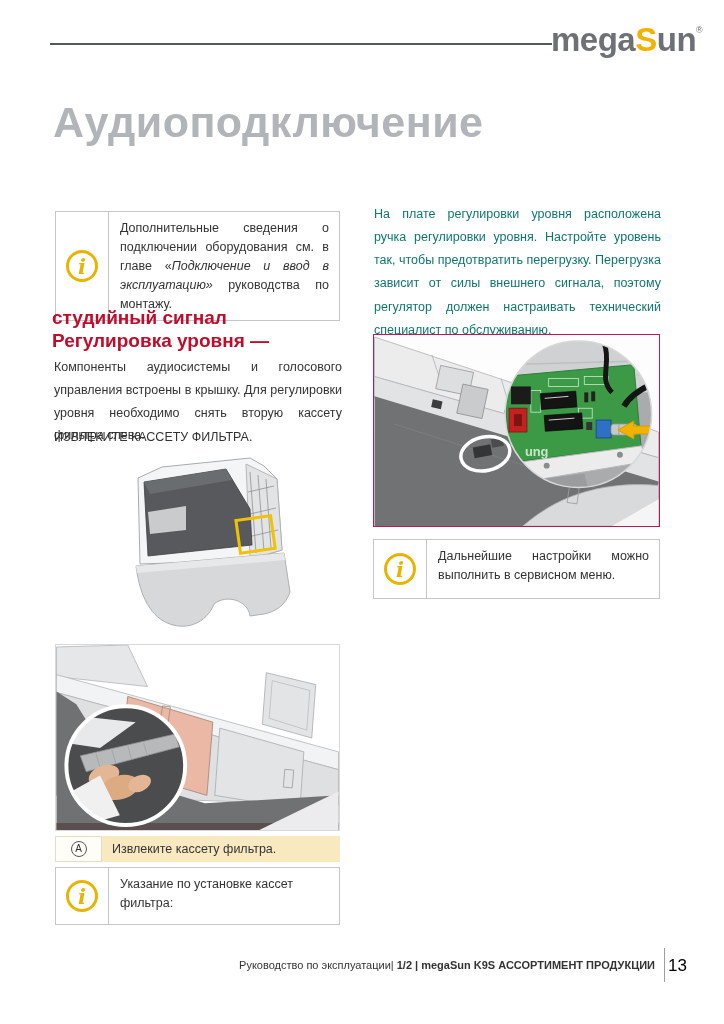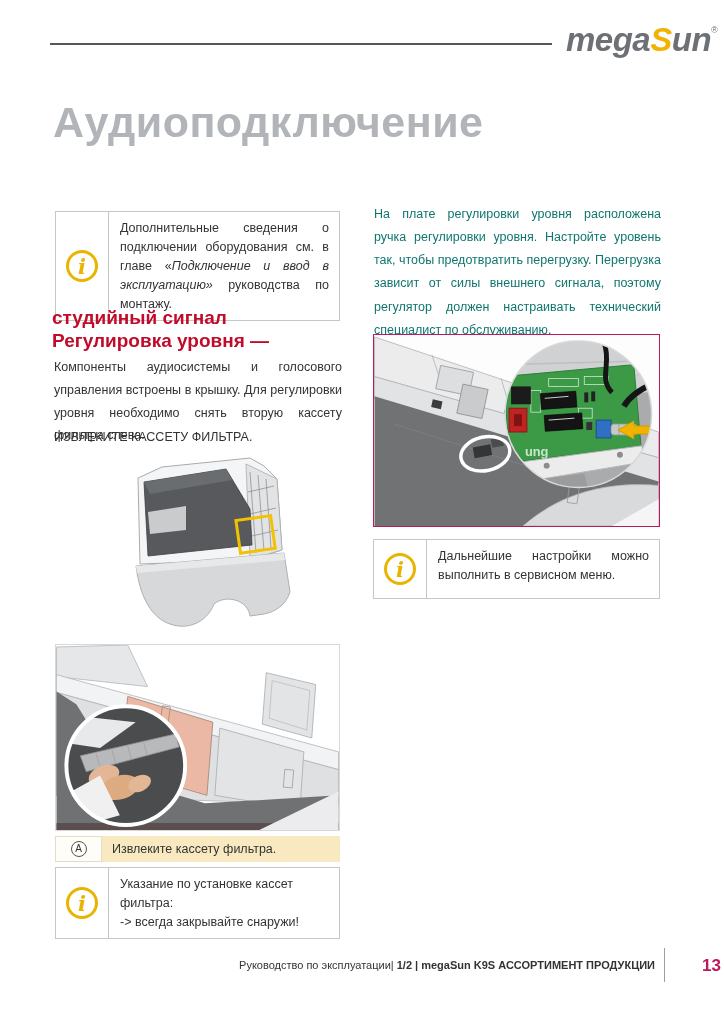--- a/index.html
+++ b/index.html
@@ -4,21 +4,21 @@
 <style>
   * { margin:0; padding:0; box-sizing:border-box; }
   html,body { background:#e9e9e9; }
   .page {
     position:relative; width:724px; height:1024px; margin:0 auto;
     background:#ffffff; overflow:hidden;
     font-family:"Liberation Sans", sans-serif; color:#3a3a3a;
   }
   
   .header-rule { position:absolute; left:50px; top:43px; width:502px; height:2px; background:#55585b; }
-  .logo { position:absolute; left:566px; top:21px; font-size:33px; font-weight:700; letter-spacing:-0.5px; color:#6d7175; white-space:nowrap;font-style:italic; }
+  .logo { position:absolute; left:551px; top:21px; font-size:33px; font-weight:700; letter-spacing:-0.5px; color:#6d7175; white-space:nowrap; }
   .logo .s { color:#f2b200; }
   .logo .mark { font-size:9px; vertical-align:18px; color:#6d7175; font-weight:400; }
   
   .page-title { position:absolute; left:53px; top:98px; font-size:43px; font-weight:700; color:#b1b5b9; letter-spacing:0.5px; }
   
   .infobox { position:absolute; display:flex; border:1px solid #c6c6c6; background:#fff; }
   .infobox .icon-cell { width:53px; flex:0 0 53px; border-right:1px solid #c6c6c6; display:flex; align-items:center; justify-content:center; }
   .infobox .text-cell { flex:1; padding:7px 10px 6px 11px; font-size:12.5px; line-height:1.52; text-align:justify; color:#333; }
   .info-icon { display:block; }
   
@@ -36,21 +36,21 @@
   .ib-bottom { left:55px; top:867px; width:285px; min-height:58px; }
   .ib-bottom .text-cell { text-align:left; }
   
   .right-paragraph { position:absolute; left:374px; top:203px; width:287px; font-size:12.5px; line-height:1.85; text-align:justify; color:#0f766e; }
   .rimage { position:absolute; left:373px; top:334px; width:287px; height:193px; border:1px solid #be185d; background:#fff; }
   .ib-right { left:373px; top:539px; width:287px; min-height:60px; }
   
   .footer-text { position:absolute; left:150px; top:959px; width:505px; text-align:right; font-size:11px; color:#333; white-space:nowrap; }
   .footer-text .bold { font-weight:700; }
   .footer-rule { position:absolute; left:664px; top:948px; width:1px; height:34px; background:#9b9fa3; }
-  .page-number { position:absolute; left:702px; top:956px; font-size:17px; color:#be185d;font-weight:bold; }
+  .page-number { position:absolute; left:668px; top:956px; font-size:17px; color:#000000; }
 </style>
 </head>
 <body>
 
 <div class="page">
 
   <div class="header-rule"></div>
   <div class="logo"><span>mega</span><span class="s">S</span><span>un</span><span class="mark">®</span></div>
 
   <div class="page-title">Аудиоподключение</div>
@@ -157,21 +157,20 @@
 
   <div class="infobox ib-bottom">
     <div class="icon-cell">
       <svg class="info-icon" width="34" height="34" viewBox="0 0 34 34">
         <circle cx="17" cy="17" r="14.5" fill="none" stroke="#e9b400" stroke-width="3"></circle>
         <text x="17" y="25" text-anchor="middle" font-family="DejaVu Serif, serif" font-style="italic" font-weight="bold" font-size="21" fill="#e9b400">i</text>
       </svg>
     </div>
     <div class="text-cell">
       <div>Указание по установке кассет фильтра:</div>
-      <div>-&gt; всегда закрывайте снаружи!</div>
     </div>
   </div>
 
   <div class="right-paragraph">На плате регулировки уровня расположена ручка регулировки уровня. Настройте уровень так, чтобы предотвратить перегрузку. Перегрузка зависит от силы внешнего сигнала, поэтому регулятор должен настраивать технический специалист по обслуживанию.</div>
 
   <div class="rimage">
     <svg viewBox="0 0 287 193">
       <rect width="287" height="193" fill="#fdfdfd"></rect>
       <g>
         <polygon points="0,2 240,82 287,98 287,124 0,42" fill="#ececed" stroke="#adb0b2" stroke-width="0.8"></polygon>

